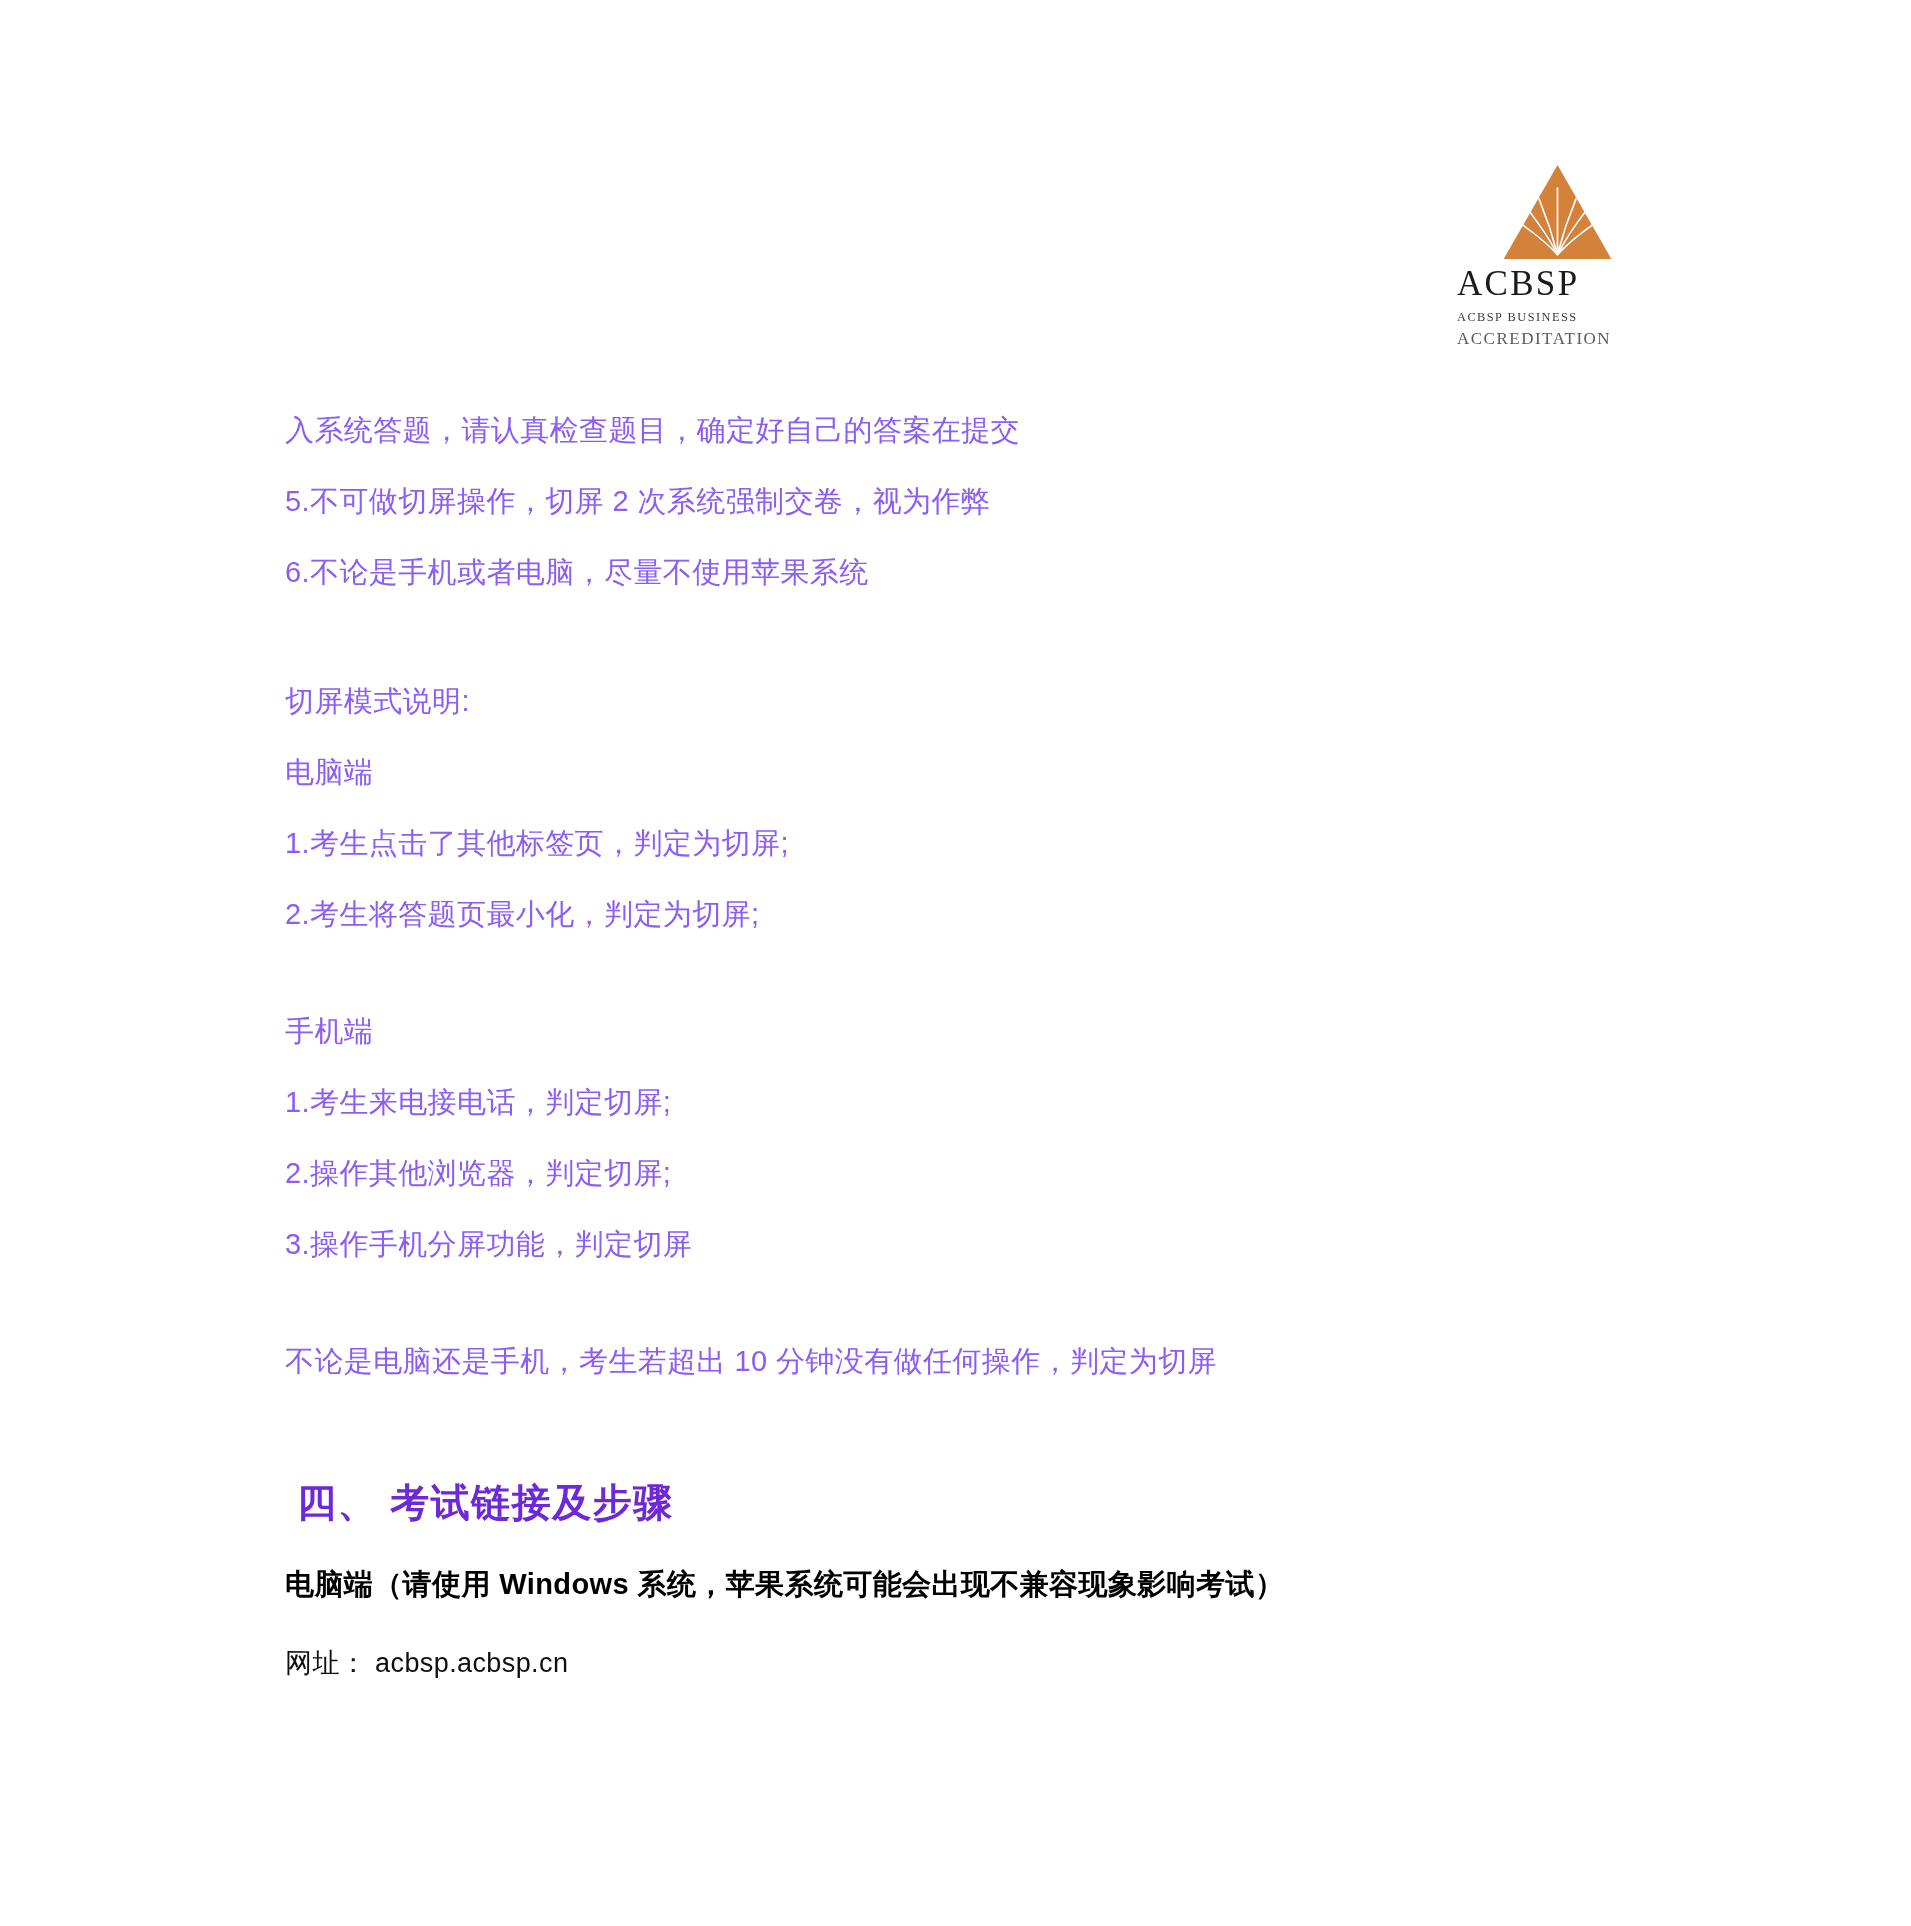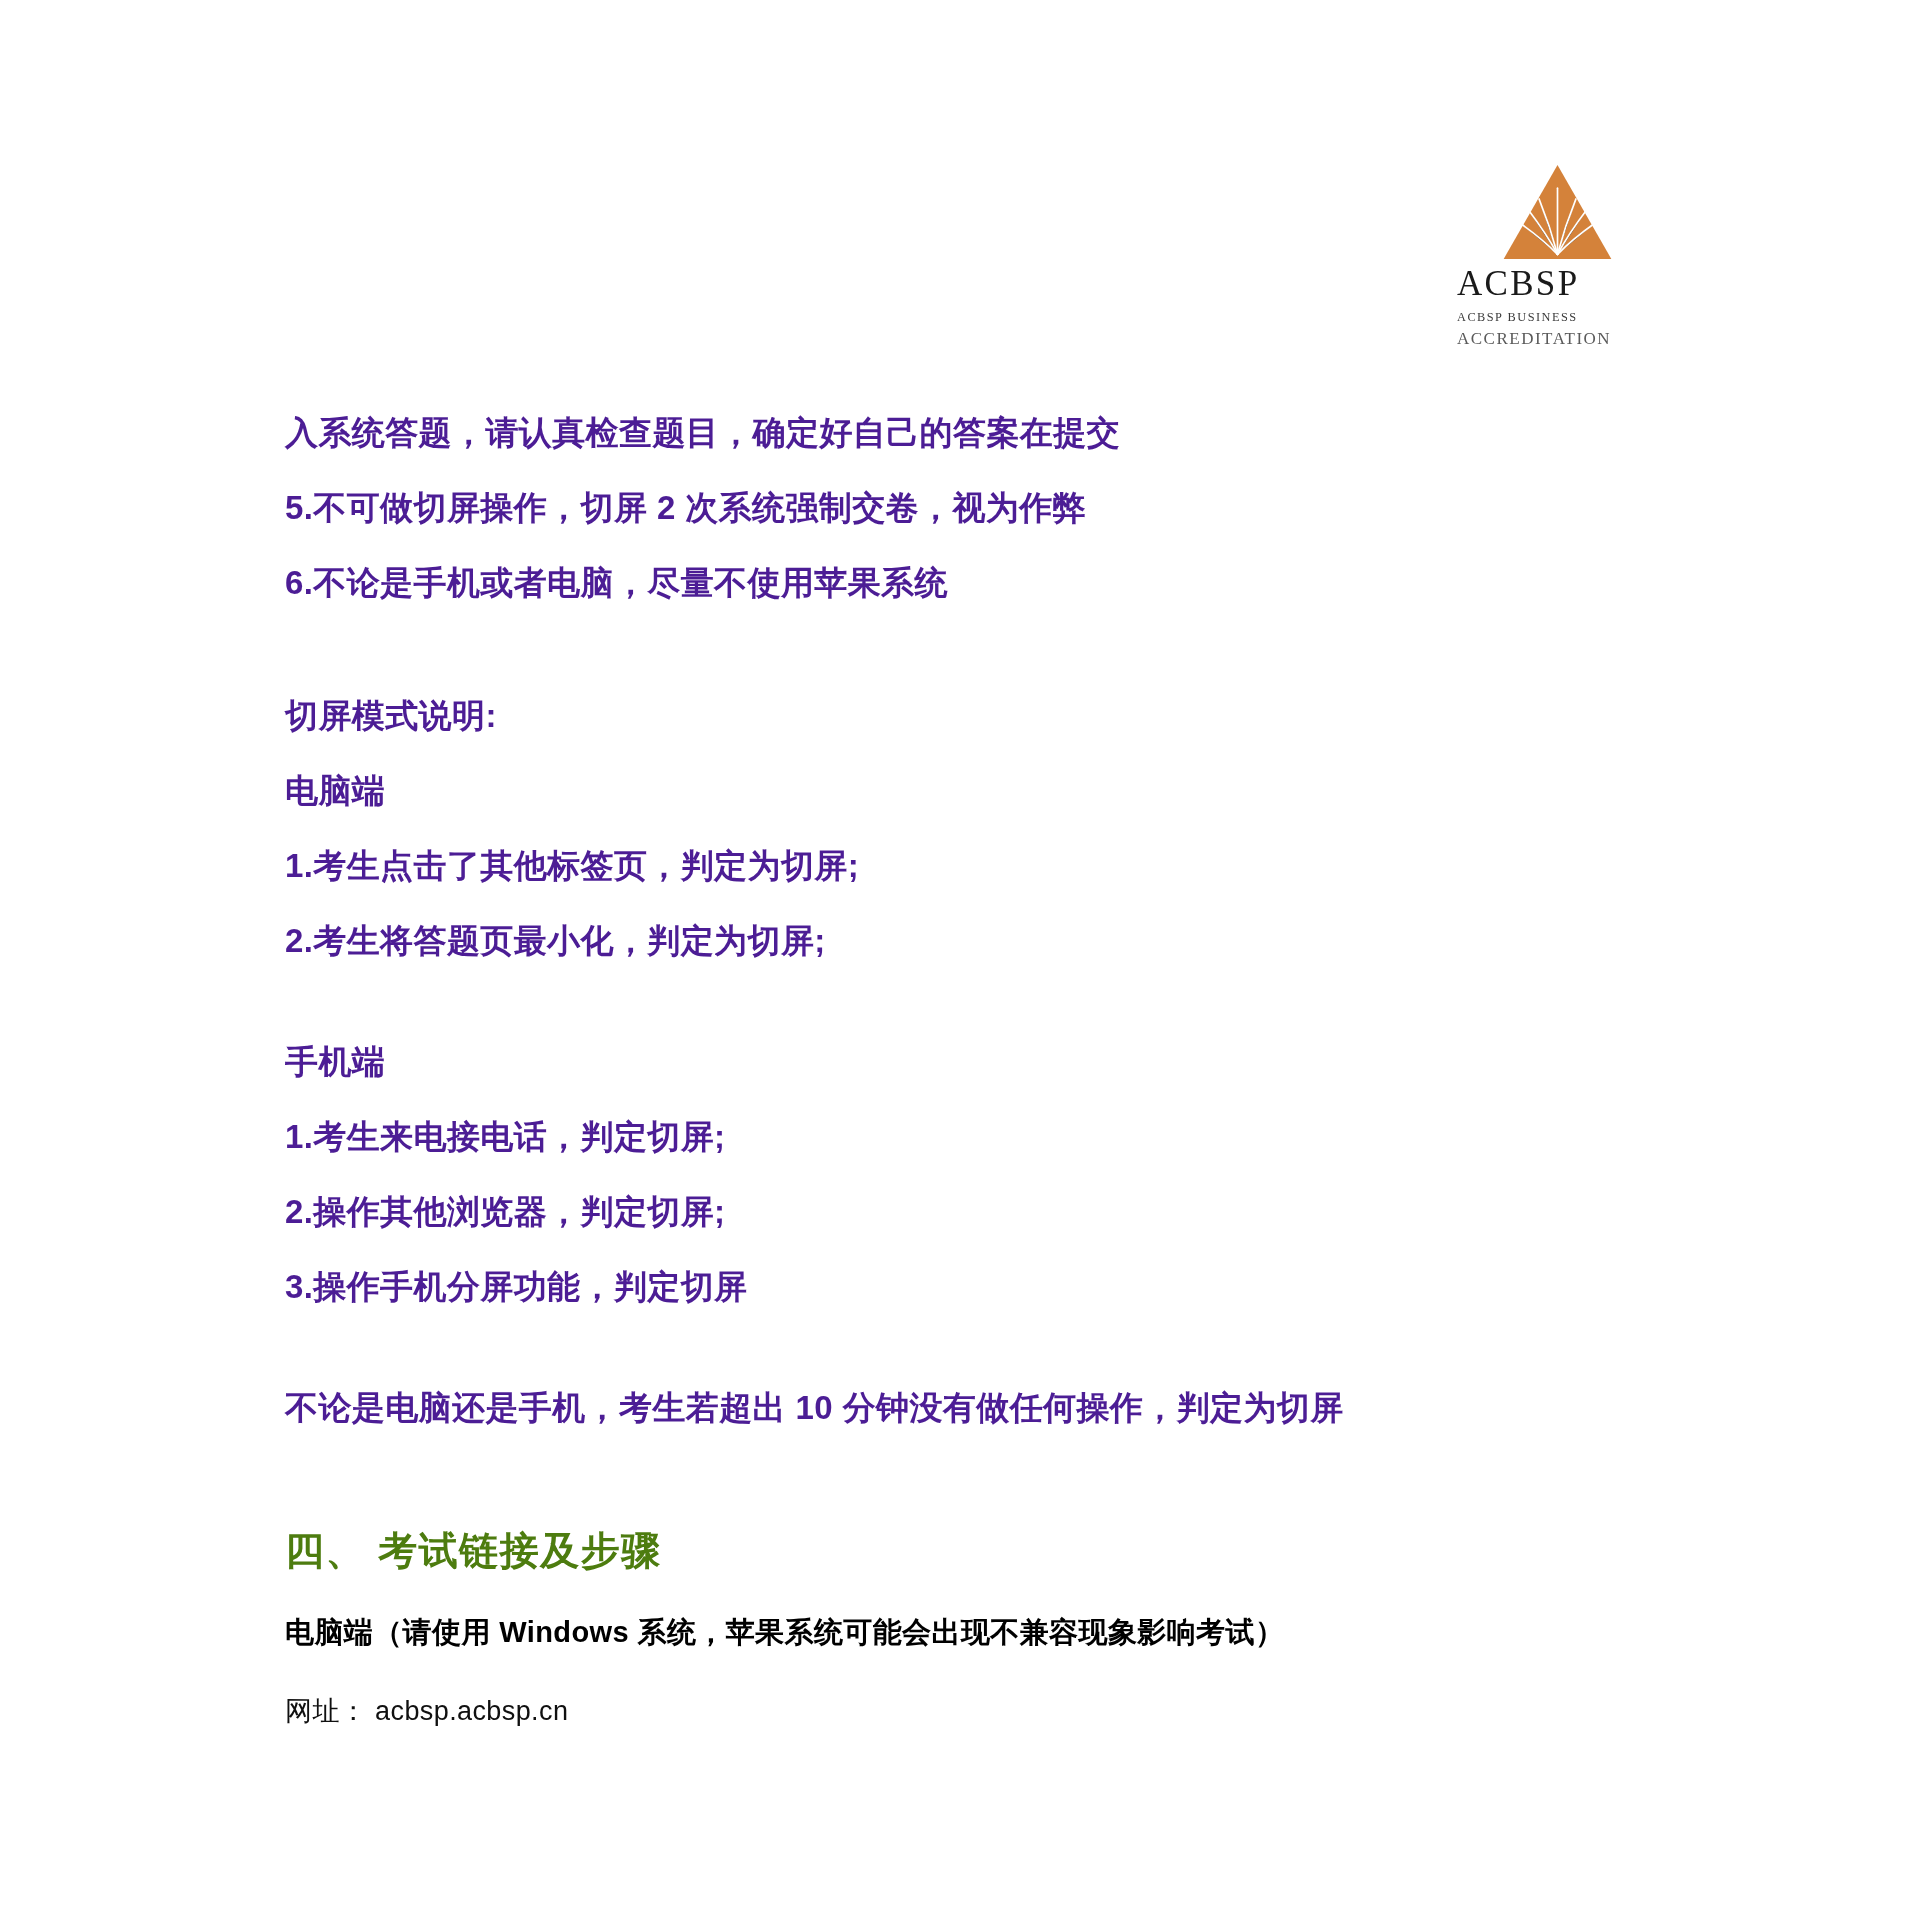--- a/index.html
+++ b/index.html
@@ -62,39 +62,38 @@
   }
 
   
   .content {
     position: absolute;
     left: 285px;
     top: 416px;
     width: 1356px;
   }
   .para {
-    font-size: 33px;
+    font-size: 29px;
     line-height: 1.0;
-    color: #4c1d95;
+    color: #8b5cf6;
     margin: 0 0 42px 0;
     letter-spacing: 0.4px;
     white-space: pre-wrap;
-    font-weight: bold;
   }
   .spacer-lg {
     height: 58px;
   }
   .spacer-md {
     height: 46px;
   }
   .heading {
     font-size: 39px;
     font-weight: bold;
-    color: #4d7c0f;
-    margin: 0 0 35px 0;
+    color: #6d28d9;
+    margin: 0 0 35px 12px;
     letter-spacing: 1.5px;
   }
   .subheading {
     font-size: 29px;
     font-weight: bold;
     color: #000000;
     margin: 0 0 40px 0;
     letter-spacing: 0.4px;
   }
   .url-line {

